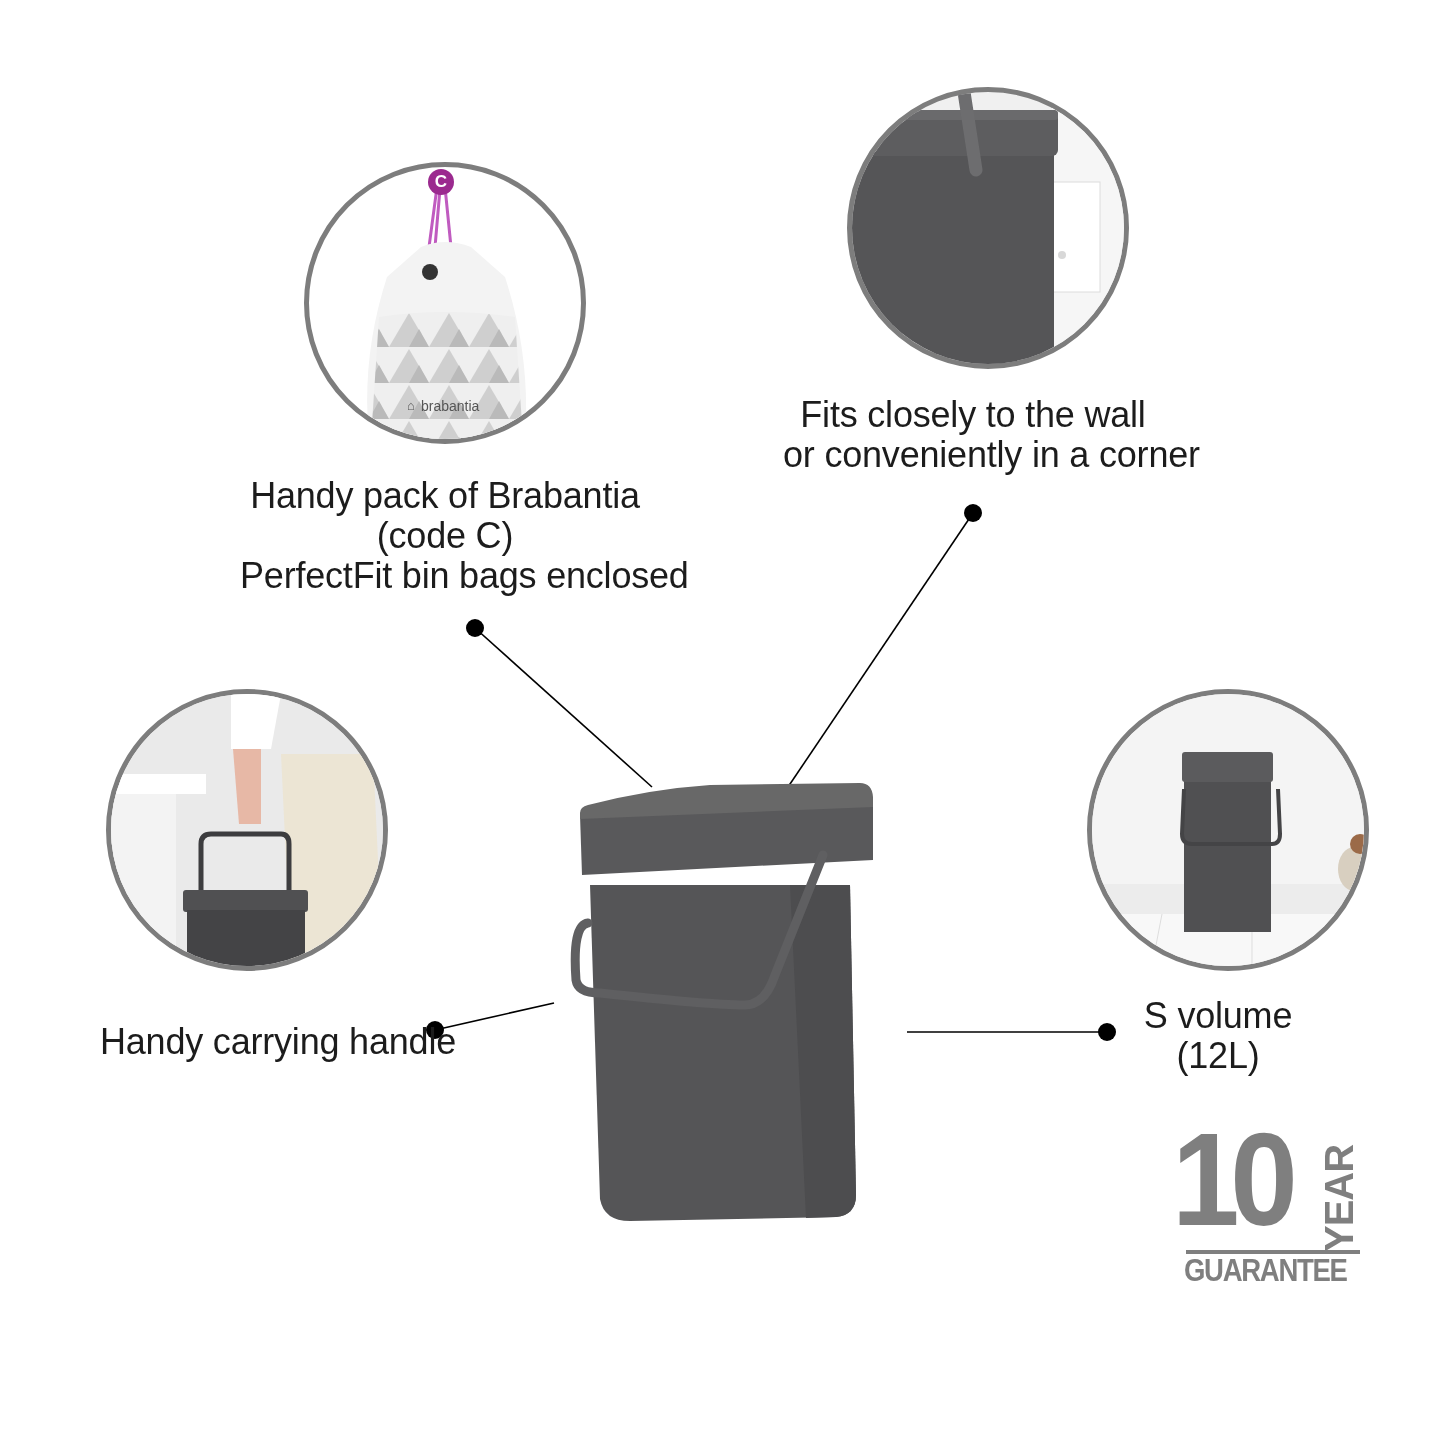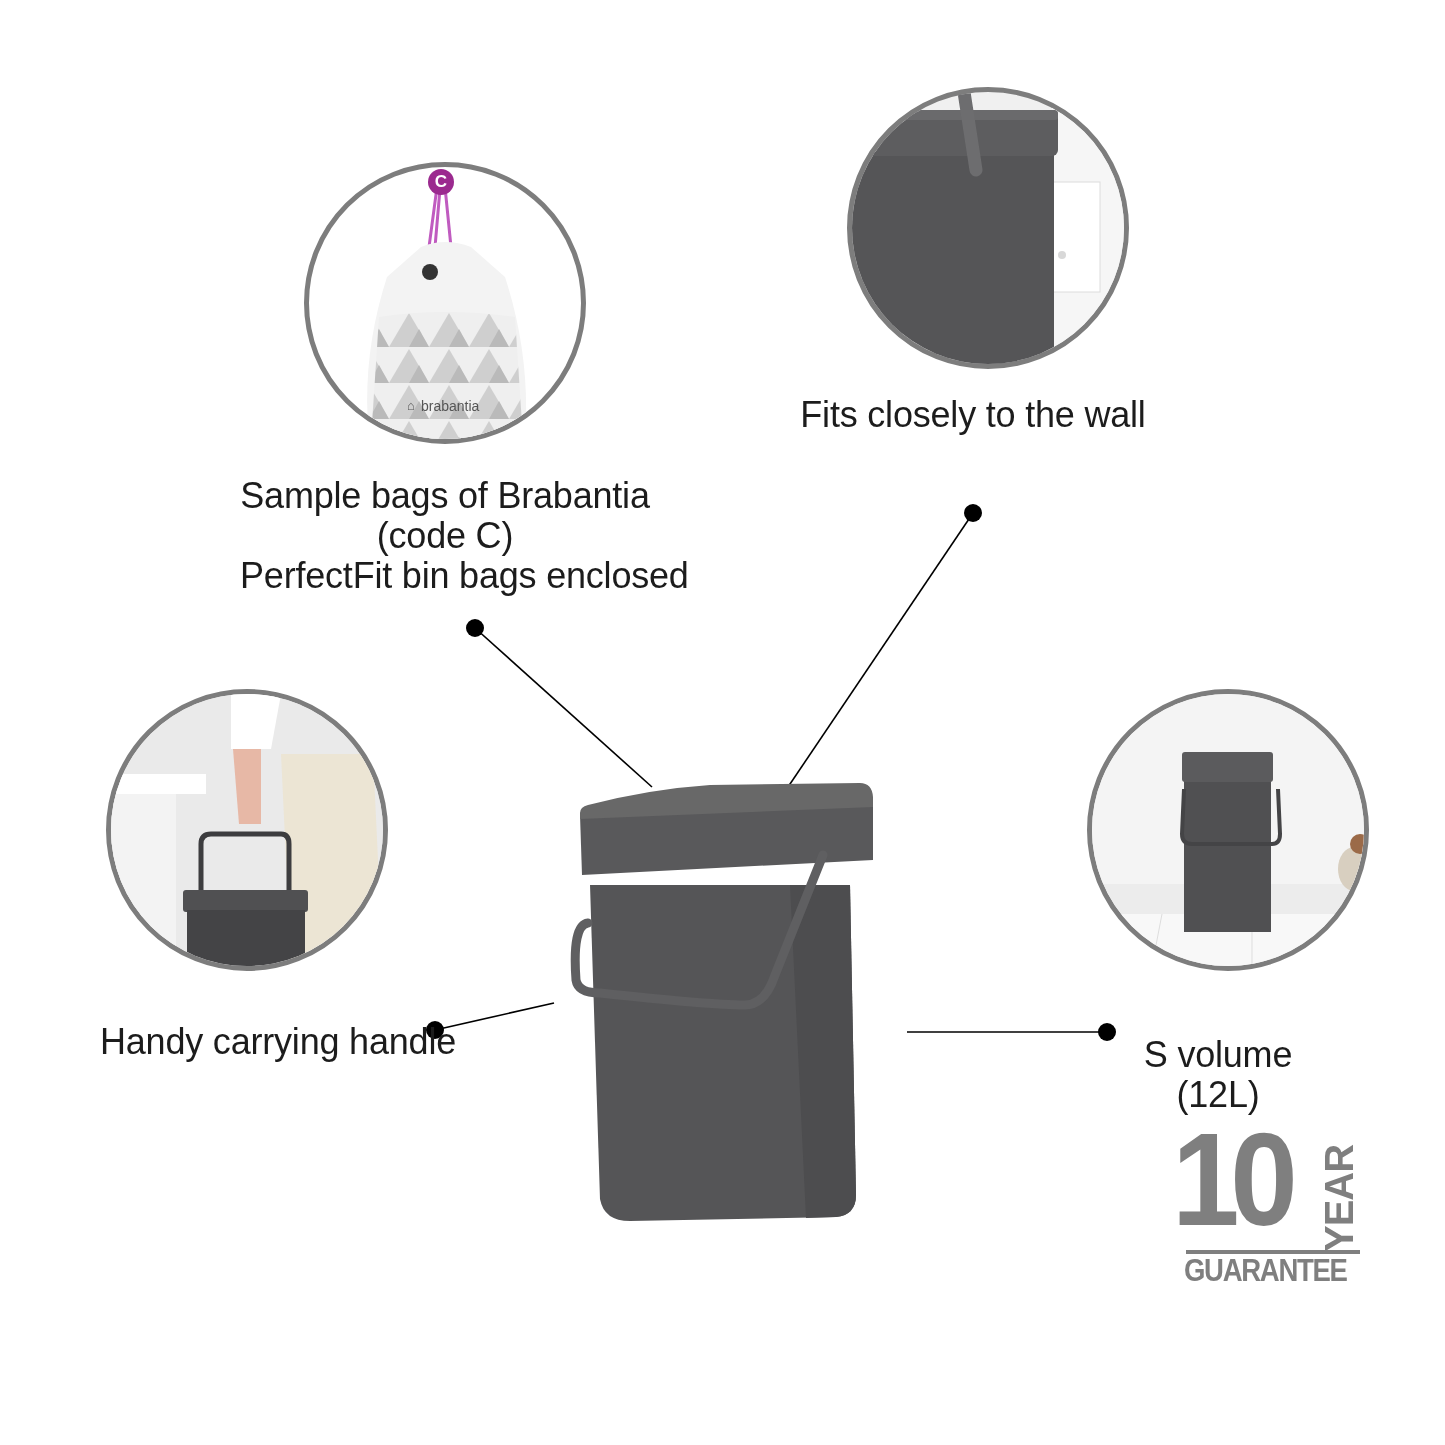--- a/index.html
+++ b/index.html
@@ -105,34 +105,35 @@
   <path d="M230 110 L290 110 L296 420 Q296 440 276 442 L246 443 Z" fill="#4d4d4f"></path>
 
   <path d="M20 40 L313 30 L313 85 L22 100 Z" fill="#59595b"></path>
 
   <path d="M20 38 Q20 32 28 30 Q90 14 150 10 L300 8 Q312 8 313 22 L313 32 L20 44 Z" fill="#686868"></path>
 
   <path d="M16 205 Q12 150 28 148 M16 205 Q18 218 40 218 Q150 230 185 230 Q205 230 215 200 L263 80" stroke="#5f5f61" stroke-width="9" fill="none" stroke-linecap="round"></path>
 </svg>
 
 <div class="caption" style="left:240px; top:476px; width:410px;">
-  <span>Sample bags of Brabantia</span>
+  <span>Handy pack of Brabantia</span>
   <span>(code C)</span>
   <span>PerfectFit bin bags enclosed</span>
 </div>
 
 <div class="caption" style="left:783px; top:395px; width:380px;">
   <span>Fits closely to the wall</span>
+  <span>or conveniently in a corner</span>
 </div>
 
 <div class="caption" style="left:100px; top:1022px; width:295px; text-align:right;">
   <span>Handy carrying handle</span>
 </div>
 
-<div class="caption" style="left:1138px; top:1035px; width:160px;text-align:center;">
+<div class="caption" style="left:1138px; top:996px; width:160px;text-align:center;">
   <span>S volume</span>
   <span>(12L)</span>
 </div>
 
 <div class="badge" style="left:1172px; top:1120px; width:190px; height:140px;">
   <div class="abs" style="left:0px; top:-6px; font-size:132px; line-height:132px; font-weight:bold; color:#7f7f7f;
               letter-spacing:-10px; font-family:'Liberation Sans', sans-serif; transform:scaleX(0.92); transform-origin:left top;">10</div>
   <div class="abs" style="left:128px; top:58px; width:130px; height:38px; font-size:40px; line-height:38px; font-weight:bold; color:#7f7f7f;
               transform:rotate(-90deg); transform-origin:left top; top:132px; left:148px; letter-spacing:-1px;
               font-family:'Liberation Sans', sans-serif;">YEAR</div>

